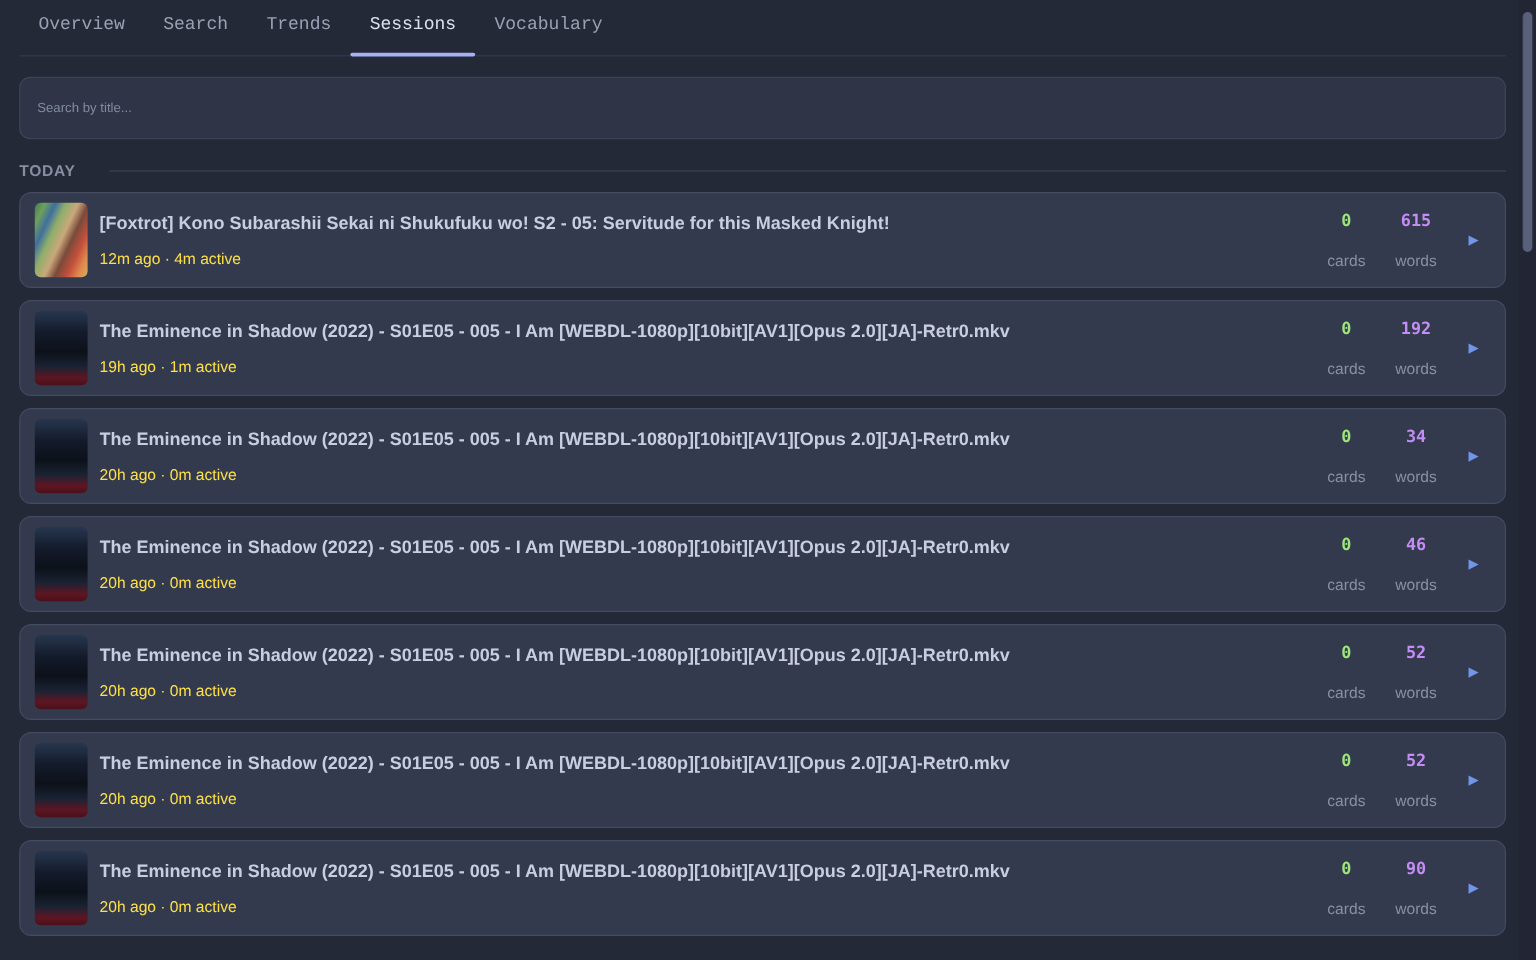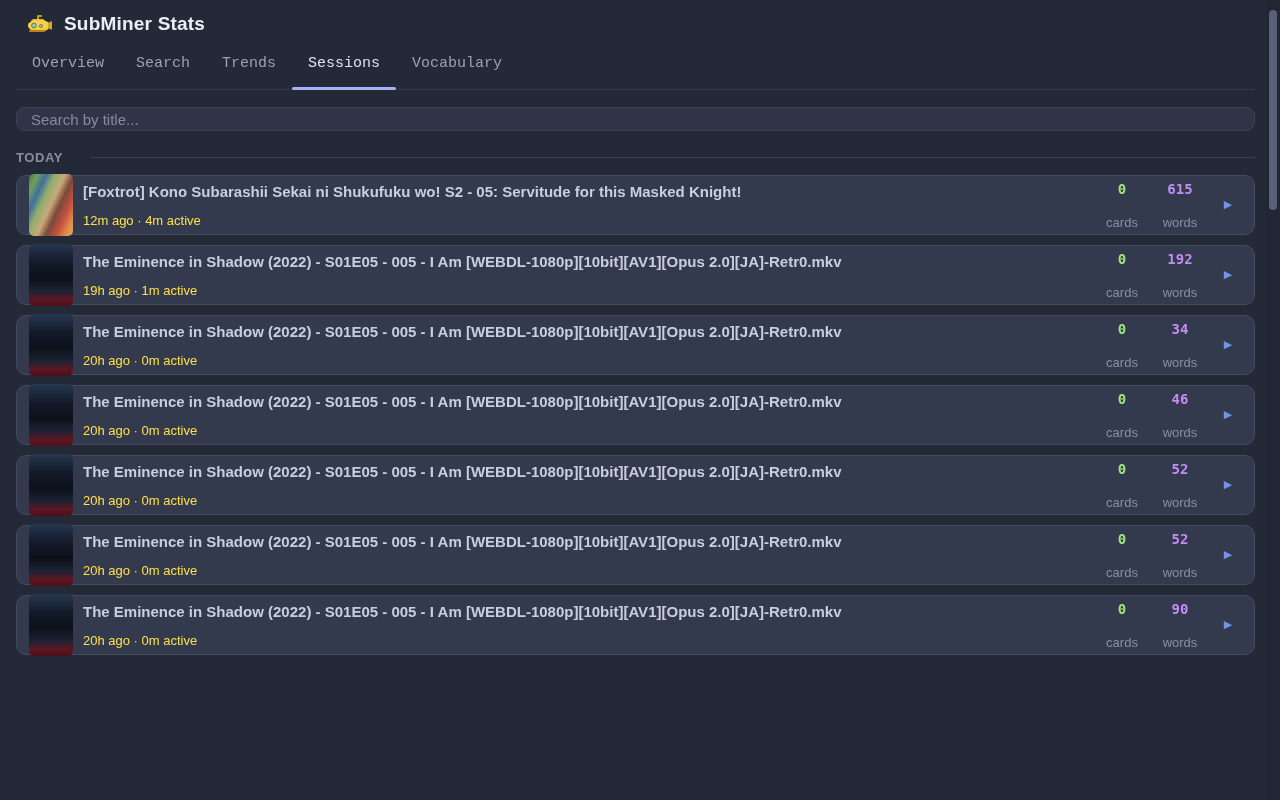--- a/index.html
+++ b/index.html
@@ -26,36 +26,36 @@
   }
   .tab.active { color: #dde1ee; font-weight: 500; }
   .tab.active::after {
     content: ""; position: absolute; left: 0; right: 0; bottom: -1px;
     height: 3px; background: #a7b2f4; border-radius: 2px;
   }
 
   
   .search-wrap { margin-top: 17px; }
   .search-input {
-    width: 100%; height: 24px;
+    width: 100%; height: 52px;
     background: #2f3547; border: 1px solid #3d4459; border-radius: 9px;
-    padding: 0 14px; font-size: 15px; color: #cdd3e4; outline: none;
+    padding: 0 14px; font-size: 11px; color: #cdd3e4; outline: none;
     font-family: "Liberation Sans", sans-serif;
   }
   .search-input::placeholder { color: #838ba0; }
 
   
   .section-head { display: flex; align-items: center; gap: 28px; margin-top: 19px; }
   .section-label { font-size: 13px; font-weight: 700; letter-spacing: 0.6px; color: #878ea2; }
   .section-rule { flex: 1; height: 1px; background: #3a4054; }
 
   
   .session-list { margin-top: 10px; display: flex; flex-direction: column; gap: 10px; }
   .card {
-    height: 60px; flex: none;
+    height: 80px; flex: none;
     background: #343a4d; border: 1px solid #444b5f; border-radius: 10px;
     display: flex; align-items: center; padding: 0 12px;
     cursor: pointer;
   }
   .thumb { width: 44px; height: 62px; border-radius: 5px; flex: none; }
   .thumb-konosuba {
     background: linear-gradient(115deg,
       #3f7a52 0%, #6fa05a 12%, #3f6f9e 24%, #8fae6a 36%,
       #c9a87b 50%, #7a4a3a 62%, #c4503c 76%, #e08a4e 88%, #d4b05e 100%);
   }
@@ -92,36 +92,20 @@
   .scrollbar-thumb {
     position: absolute; top: 10px; right: 3px; width: 8px; height: 200px;
     border-radius: 4px; background: #59607a; cursor: pointer;
   }
 </style>
 </head>
 <body>
 
 <div class="page">
 
-  <header class="app-header">
-    <span class="logo">
-      <svg width="26" height="22" viewBox="0 0 26 22" aria-hidden="true">
-        <rect x="11" y="3" width="2" height="4" fill="#c89a20"></rect>
-        <rect x="11" y="2" width="5" height="2" rx="1" fill="#c89a20"></rect>
-        <path d="M8 6 h8 a3 3 0 0 1 3 3 v1 h-14 v-1 a3 3 0 0 1 3 -3 z" fill="#e8b92a"></path>
-        <ellipse cx="13" cy="13" rx="11" ry="6" fill="#f2c233"></ellipse>
-        <ellipse cx="13" cy="12" rx="11" ry="5" fill="#f7d14a"></ellipse>
-        <circle cx="8" cy="12.5" r="2.4" fill="#6ecfe8" stroke="#7a5c10" stroke-width="0.8"></circle>
-        <circle cx="15" cy="13" r="1.6" fill="#6ecfe8" stroke="#7a5c10" stroke-width="0.7"></circle>
-        <path d="M22 10 l4 -2 v9 l-4 -2 z" fill="#d8a51e"></path>
-        <rect x="3" y="17" width="16" height="2" rx="1" fill="#b9830f"></rect>
-      </svg>
-    </span>
-    <h1 class="app-title">SubMiner Stats</h1>
-  </header>
 
   <nav class="tab-bar">
     <button class="tab">Overview</button>
     <button class="tab">Search</button>
     <button class="tab">Trends</button>
     <button class="tab active">Sessions</button>
     <button class="tab">Vocabulary</button>
   </nav>
 
   <div class="search-wrap">

